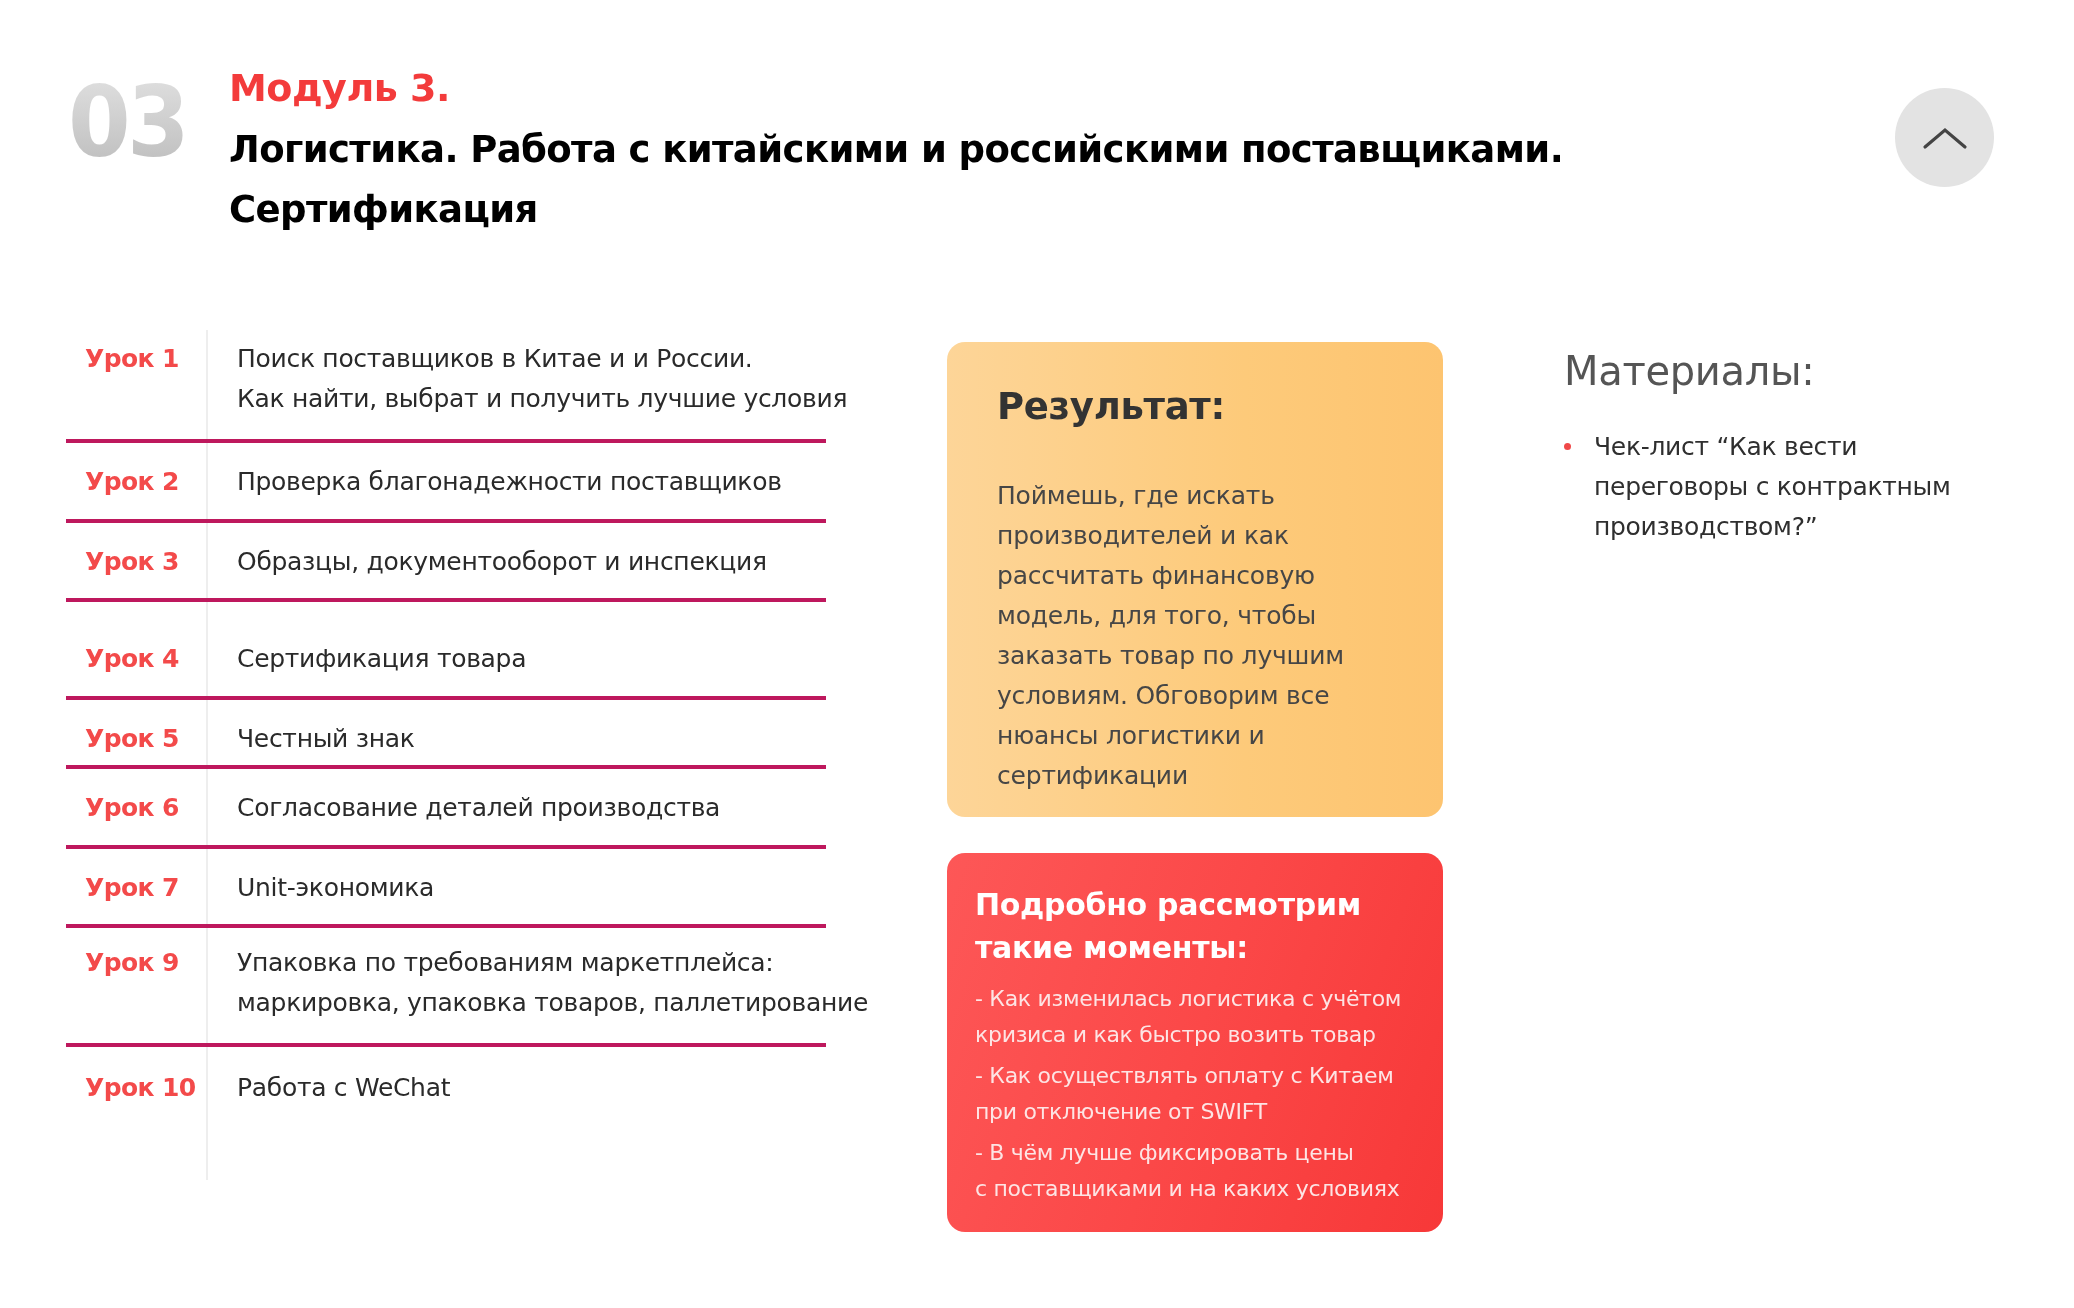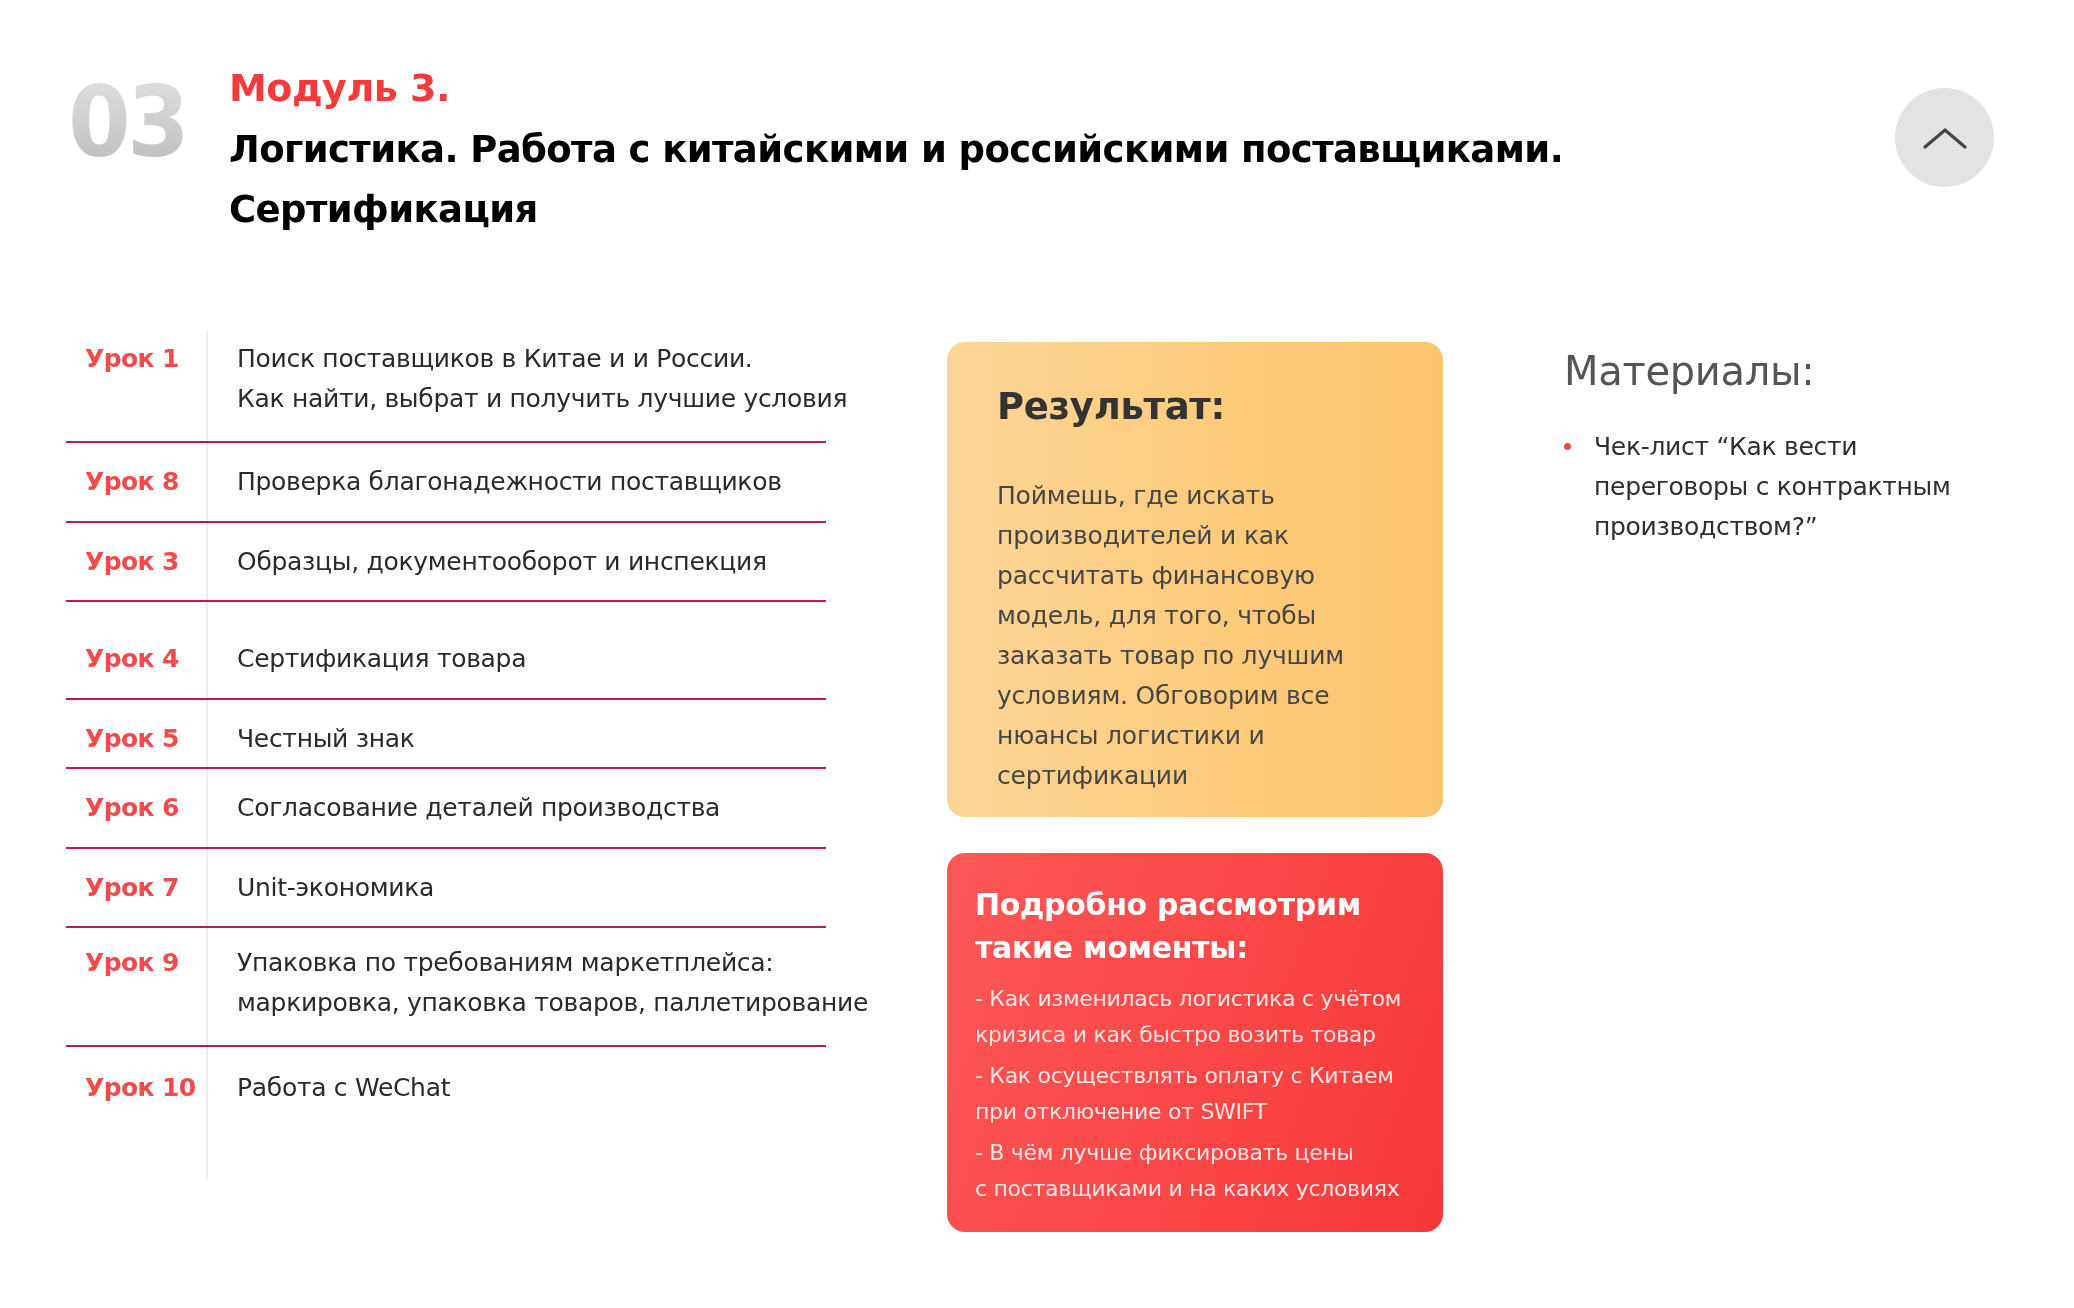--- a/index.html
+++ b/index.html
@@ -34,21 +34,21 @@
     .collapse-button svg { width: 46px; height: 24px; }
 
     .lessons {
       position: absolute; left: 66px; top: 330px; width: 760px;
     }
     .lessons .vline {
       position: absolute; left: 140px; top: 0; width: 2px; height: 850px; background: #eeeeee;
     }
     .lesson-row {
       position: relative; display: flex; align-items: flex-start;
-      border-bottom: 2px solid #be185d; width: 760px;
+      border-bottom: 4px solid #be185d; width: 760px;
     }
     .lesson-row:last-child { border-bottom: none; }
     .lesson-label {
       width: 140px; padding-left: 19px; flex: none;
       font-family: "DejaVu Sans", sans-serif; font-weight: bold;
       font-size: 25px; color: #f34a4a; letter-spacing: -0.6px; white-space: nowrap;
     }
     .lesson-text {
       padding-left: 31px; flex: none; width: 900px;
       font-family: "DejaVu Sans", sans-serif; font-size: 25px; color: #2a2a2a;
@@ -132,21 +132,21 @@
 
   <div class="lesson-row" style="height:113px;padding-top:14px;">
     <div class="lesson-label" style="line-height:30px;">Урок 1</div>
     <div class="lesson-text" style="line-height:40px;margin-top:-5px;">
       <span>Поиск поставщиков в Китае и и России.</span>
       <span>Как найти, выбрат и получить лучшие условия</span>
     </div>
   </div>
 
   <div class="lesson-row" style="height:80px;">
-    <div class="lesson-label" style="line-height:78px;">Урок 8</div>
+    <div class="lesson-label" style="line-height:78px;">Урок 2</div>
     <div class="lesson-text" style="line-height:78px;">
       <span>Проверка благонадежности поставщиков</span>
     </div>
   </div>
 
   <div class="lesson-row" style="height:79px;">
     <div class="lesson-label" style="line-height:77px;">Урок 3</div>
     <div class="lesson-text" style="line-height:77px;">
       <span>Образцы, документооборот и инспекция</span>
     </div>

